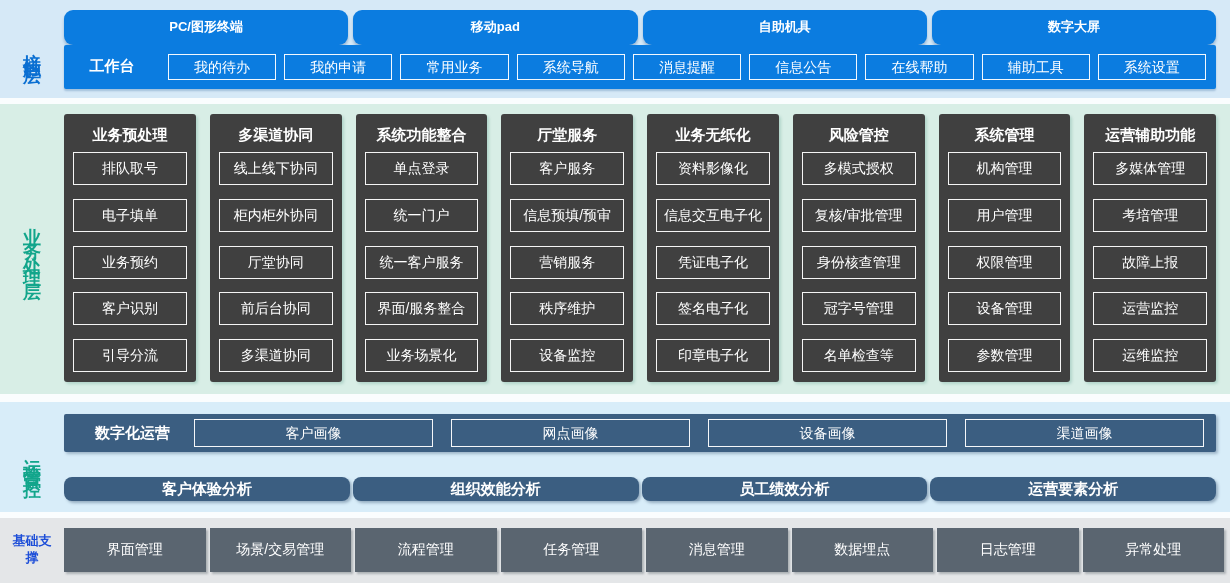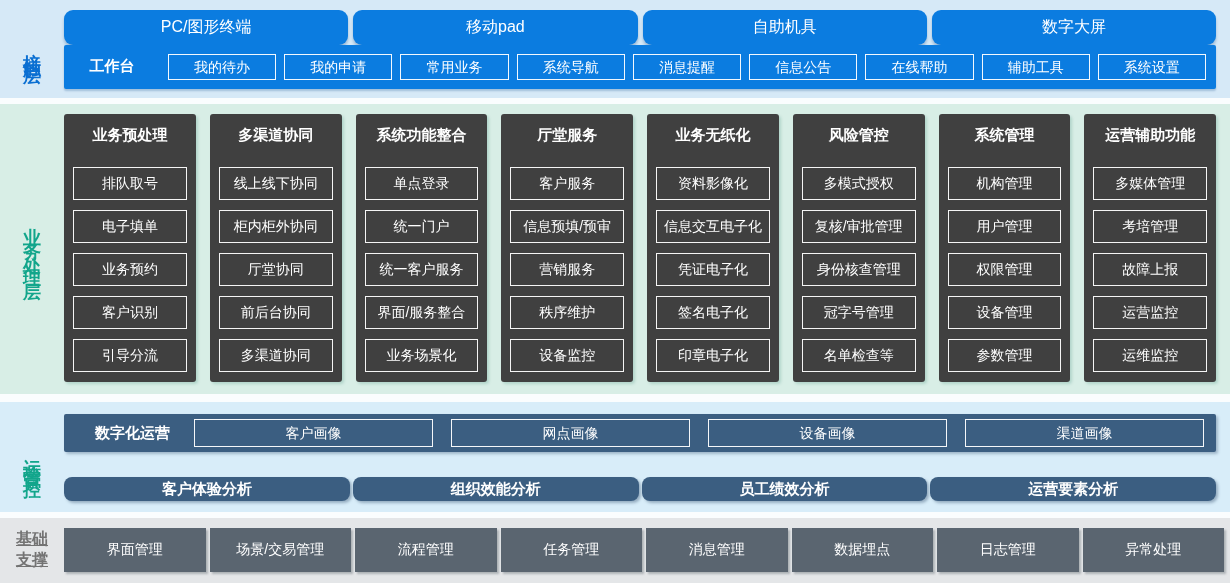--- a/index.html
+++ b/index.html
@@ -20,21 +20,21 @@
   .v-label { writing-mode: vertical-rl; text-orientation: upright; letter-spacing: 7px; }
   .layer-body { flex: 1; display: flex; flex-direction: column; margin-right: 14px; }
 
   
   .layer-contact { height: 98px; background: #d6e9f7; margin-bottom: 6px; padding: 10px 0 9px 0; }
   .layer-contact .layer-label { color: #0b6fd2; }
   .layer-contact .layer-body { justify-content: space-between; }
   .channel-row { display: flex; gap: 5px; height: 36px; }
   .channel-box {
     flex: 1; background: #0b7ce0; border-radius: 9px;
-    color: #fff; font-weight: normal; font-size: 16px;
+    color: #fff; font-weight: bold; font-size: 13px;
     display: flex; align-items: center; justify-content: center;
     box-shadow: 0 3px 3px rgba(10,70,140,.30);
   }
   .workbench-bar {
     height: 46px; background: #0b7ce0; border-radius: 2px;
     display: flex; align-items: center; gap: 8px; padding: 0 10px 0 0;
     box-shadow: 0 2px 2px rgba(10,70,140,.25);
   }
   .workbench-label { width: 96px; flex: 0 0 96px; text-align: center; color: #fff; font-weight: bold; font-size: 15px; }
   .workbench-items { flex: 1; display: flex; gap: 8px; }
@@ -46,21 +46,21 @@
   .layer-business { height: 290px; background: #d8eee6; margin-bottom: 8px; padding: 10px 0 12px 0; }
   .layer-business .layer-label { color: #12a58b; }
   .layer-business .v-label { letter-spacing: 14px; }
   .columns { flex: 1; display: flex; gap: 14px; margin-right: 14px; }
   .biz-col {
     flex: 1; background: #404040; border-radius: 3px;
     padding: 6px 9px 10px 9px; display: flex; flex-direction: column;
     box-shadow: 2px 2px 3px rgba(0,100,80,.18);
   }
   .biz-col-title { height: 30px; line-height: 30px; text-align: center; color: #fff; font-weight: bold; font-size: 15px; }
-  .biz-items { flex: 1; display: flex; flex-direction: column; justify-content: space-between; margin-top: 17px; }
+  .biz-items { flex: 1; display: flex; flex-direction: column; justify-content: space-between; margin-top: 2px; }
   .biz-item {
     min-height: 33px; display: flex; align-items: center; justify-content: center;
     padding: 2px 3px; font-size: 14px; line-height: 1.2;
   }
 
   
   .layer-ops { height: 110px; background: #d8edf9; margin-bottom: 6px; padding: 12px 0 11px 0; }
   .layer-ops .layer-label { color: #12a58b; }
   .layer-ops .layer-body { justify-content: space-between; }
   .digital-bar {
@@ -75,22 +75,22 @@
   .analysis-box {
     flex: 1; background: #3b5e81; border-radius: 8px;
     color: #fff; font-weight: bold; font-size: 15px;
     display: flex; align-items: center; justify-content: center;
     box-shadow: 2px 2px 3px rgba(25,55,90,.35);
   }
 
   
   .layer-foundation { height: 65px; background: #e4e6e8; padding: 10px 0 11px 0; }
   .foundation-label-text {
-    width: 40px; color: #737373; font-weight: bold; font-size: 16px;
-    line-height: 1.3; text-align: center; word-break: break-all; text-decoration: underline;
+    width: 40px; color: #1d4ed8; font-weight: bold; font-size: 13px;
+    line-height: 1.3; text-align: center; word-break: break-all;
   }
   .foundation-items { flex: 1; display: flex; gap: 4px; margin-right: 6px; }
   .foundation-box {
     flex: 1; background: #5a6570; color: #fff; font-size: 14px;
     display: flex; align-items: center; justify-content: center;
     box-shadow: 2px 2px 2px rgba(70,80,90,.35);
   }
 </style>
 </head>
 <body>

